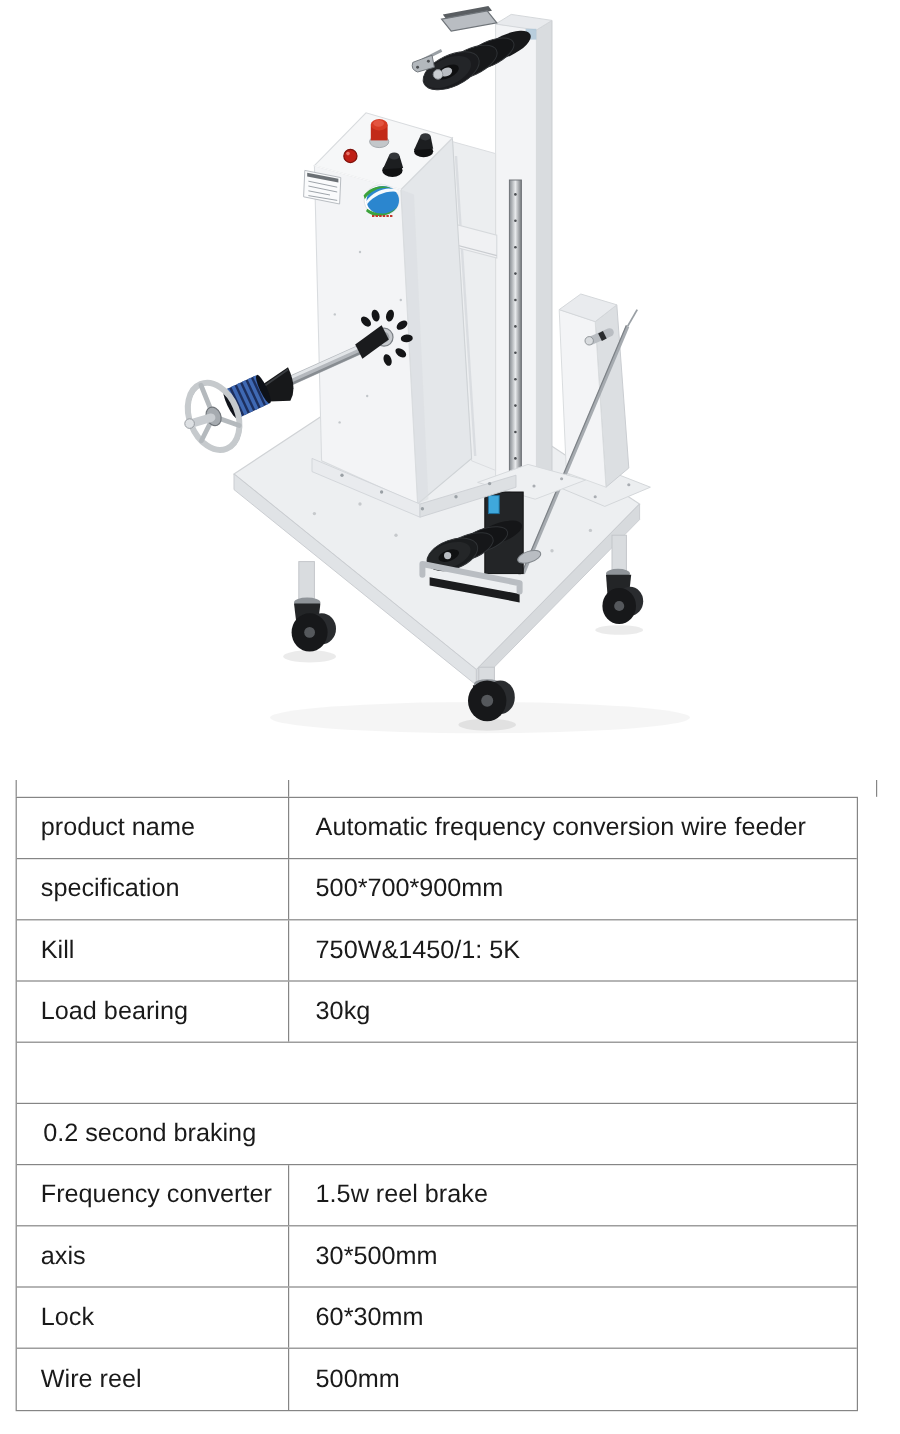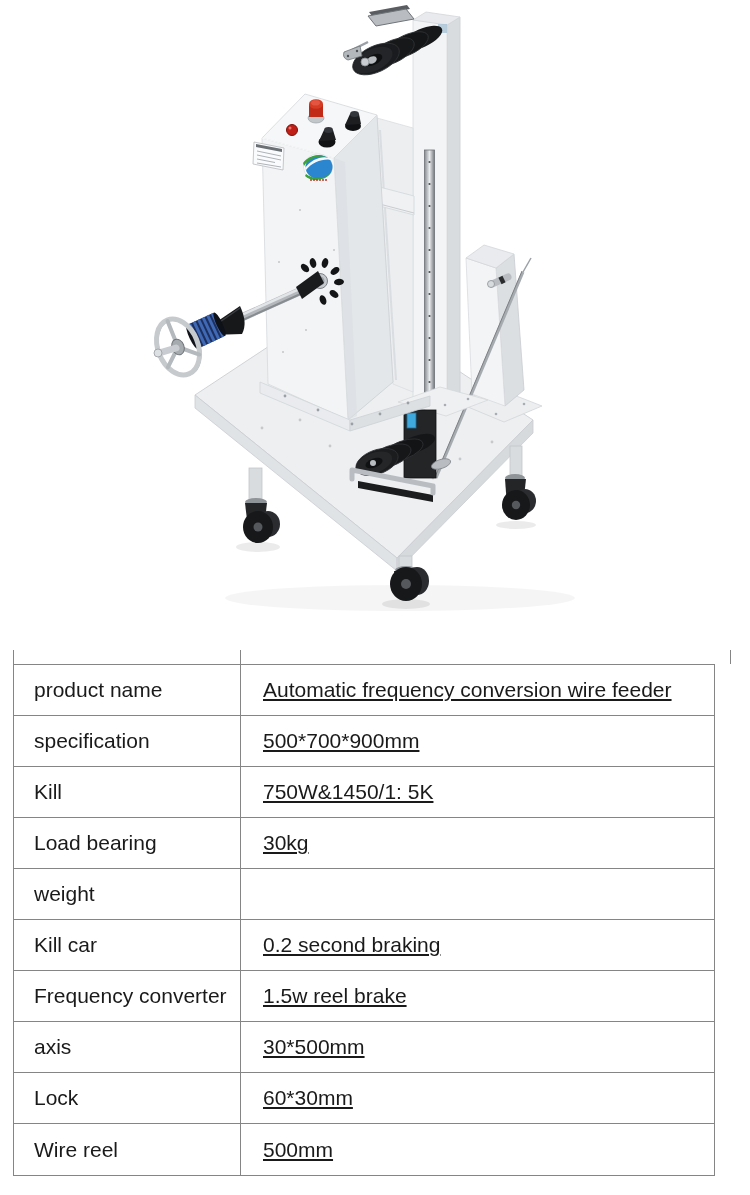--- a/index.html
+++ b/index.html
@@ -13,21 +13,21 @@
   html,body{margin:0;padding:0;}
   body{width:750px;height:1195px;background:var(--page-bg);
        font-family:"Liberation Sans", sans-serif;position:relative;overflow:hidden;}
   .photo-wrap{position:absolute;left:0;top:0;width:750px;height:630px;}
   .spec-table{position:absolute;left:13px;top:664px;width:702px;
        border:1px solid var(--table-border);color:var(--table-text);font-size:21px;}
   .tr{display:flex;height:51px;border-bottom:1px solid var(--table-border);}
   .tr:last-child{border-bottom:none;text-align:center;}
   .td{display:flex;align-items:center;line-height:1.1;}
   .td.label{width:227px;border-right:1px solid var(--table-border);padding-left:20px;padding-right:4px;}
-  .td.value{flex:1;padding-left:22px;padding-right:6px;text-decoration:underline;}
+  .td.value{flex:1;padding-left:22px;padding-right:6px;}
   .stub{position:absolute;width:1px;height:14px;top:650px;background:var(--table-border);}
   .stub.s1{left:13px;}.stub.s2{left:240px;}.stub.s3{left:730px;}
   
   .f-body{fill:var(--machine-body);} .f-shade{fill:var(--machine-shade);}
   .f-top{fill:var(--machine-top);}  .f-base{fill:var(--base-top);}
   .f-black{fill:var(--black-part);} .f-steel{fill:var(--steel);}
   .f-estop{fill:var(--estop-red);}  .f-pilot{fill:var(--pilot-red);}
   .f-sensor{fill:var(--sensor-blue);} .f-logoblue{fill:var(--logo-blue);}
   .f-logogreen{fill:var(--logo-green);} .s-spring{stroke:var(--spring-blue);}
 </style>
@@ -319,24 +319,22 @@
   </div>
   <div class="tr">
     <div class="td label">Kill</div>
     <div class="td value">750W&amp;1450/1: 5K</div>
   </div>
   <div class="tr">
     <div class="td label">Load bearing</div>
     <div class="td value">30kg</div>
   </div>
   <div class="tr">
-    <div class="td label">weight</div>
-  </div>
-  <div class="tr">
-    <div class="td label">Kill car</div>
+  </div>
+  <div class="tr">
     <div class="td value">0.2 second braking</div>
   </div>
   <div class="tr">
     <div class="td label">Frequency converter</div>
     <div class="td value">1.5w reel brake</div>
   </div>
   <div class="tr">
     <div class="td label">axis</div>
     <div class="td value">30*500mm</div>
   </div>

